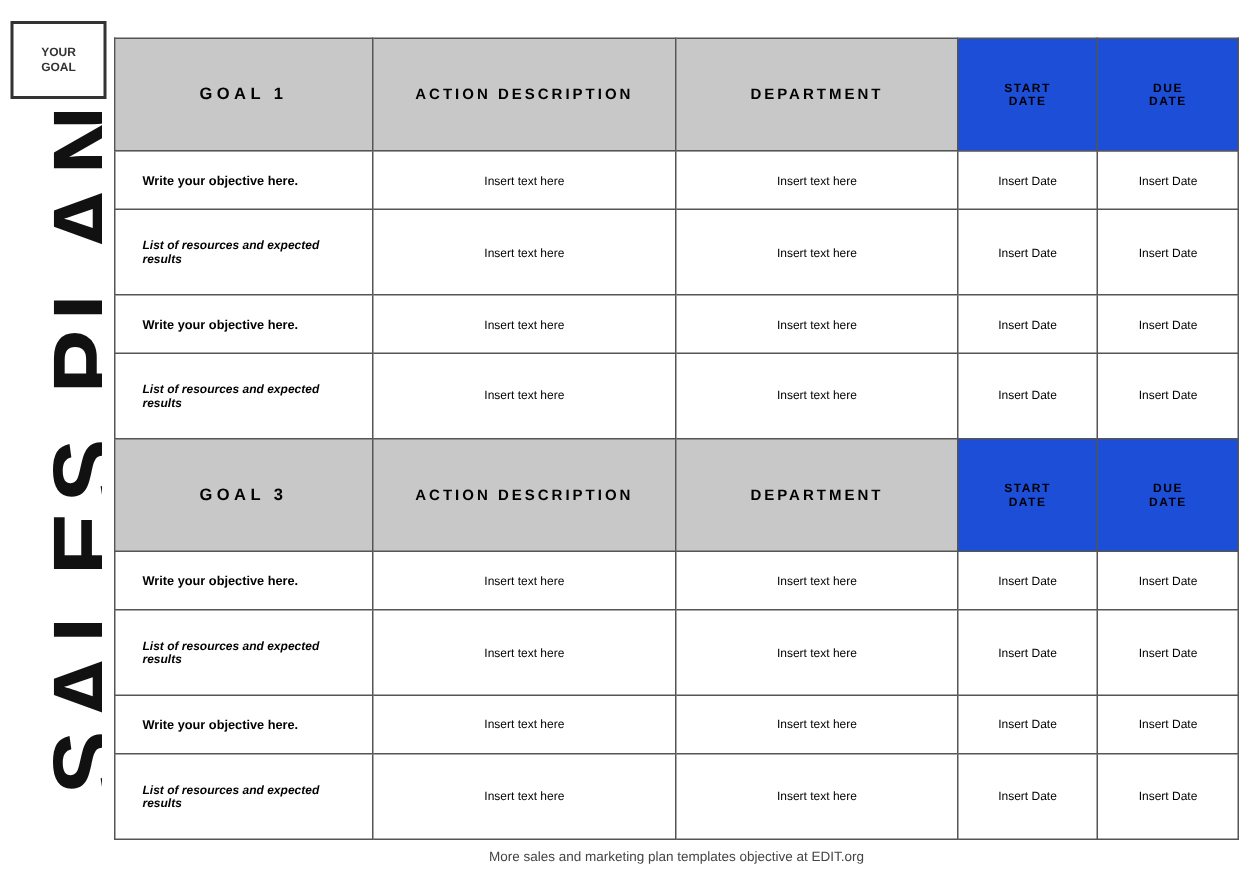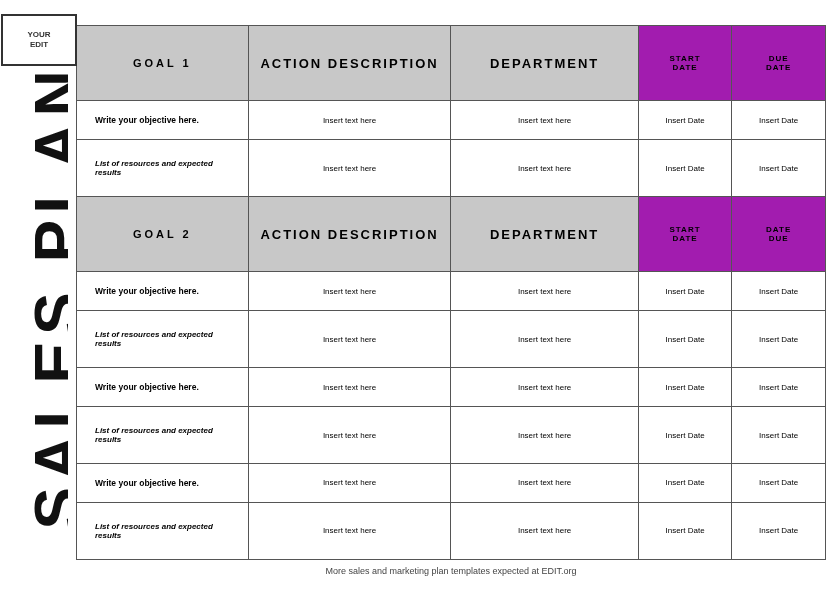--- a/index.html
+++ b/index.html
@@ -27,21 +27,21 @@
       height: 594px;
       display: flex;
       flex-direction: column;
       align-items: center;
       justify-content: flex-start;
       position: relative;
       flex-shrink: 0;
     }
 
     .logo-box {
-      width: 76px;
+      width: 64px;
       height: 52px;
       border: 2px solid #333;
       display: flex;
       flex-direction: column;
       align-items: center;
       justify-content: center;
       margin-top: 14px;
       margin-left: 6px;
       font-size: 8px;
       font-weight: bold;
@@ -80,30 +80,30 @@
       font-weight: bold;
       font-size: 11px;
       letter-spacing: 3px;
       text-transform: uppercase;
       text-align: center;
       padding: 7px 5px;
     }
 
     .goal-header .col-action,
     .goal-header .col-dept {
-      font-size: 13px;
+      font-size: 10px;
       letter-spacing: 2px;
       font-weight: bold;
     }
 
     .goal-header .col-dates {
       font-size: 8px;
       font-weight: bold;
       letter-spacing: 1px;
-      background: #a21caf;
+      background: #1d4ed8;
     }
 
     
     .objective-row td:first-child {
       text-align: left;
       font-weight: bold;
       font-size: 8.5px;
     }
 
     .objective-row td {
@@ -157,21 +157,21 @@
   </style>
 </head>
 <body>
 
 <div class="page">
 
   <div class="left-sidebar">
 
     <div class="logo-box">
       <span>YOUR</span>
-      <span>EDIT</span>
+      <span>GOAL</span>
     </div>
 
     <div class="vertical-text-container">
       <div class="sales-plan-vertical">SALES PLAN</div>
 
     </div>
   </div>
 
   <div class="main-content">
     <table class="plan-table">
@@ -197,40 +197,40 @@
     <td>Insert Date</td>
     <td>Insert Date</td>
   </tr>
           <tr class="resources-row">
     <td style="text-align:left; font-size:8px;">List of resources and expected results</td>
     <td>Insert text here</td>
     <td>Insert text here</td>
     <td>Insert Date</td>
     <td>Insert Date</td>
   </tr>
+          <tr class="objective-row">
+    <td style="text-align:left; font-weight:bold; font-size:8.5px;">Write your objective here.</td>
+    <td>Insert text here</td>
+    <td>Insert text here</td>
+    <td>Insert Date</td>
+    <td>Insert Date</td>
+  </tr>
+          <tr class="resources-row">
+    <td style="text-align:left; font-size:8px;">List of resources and expected results</td>
+    <td>Insert text here</td>
+    <td>Insert text here</td>
+    <td>Insert Date</td>
+    <td>Insert Date</td>
+  </tr>
           <tr class="goal-header">
-    <td>GOAL  2</td>
+    <td>GOAL  3</td>
     <td class="col-action">ACTION DESCRIPTION</td>
     <td class="col-dept">DEPARTMENT</td>
     <td class="col-dates" style="font-size:8px; font-weight:bold;">START<br>DATE</td>
-    <td class="col-dates" style="font-size:8px; font-weight:bold;">DATE<br>DUE</td>
-  </tr>
-          <tr class="objective-row">
-    <td style="text-align:left; font-weight:bold; font-size:8.5px;">Write your objective here.</td>
-    <td>Insert text here</td>
-    <td>Insert text here</td>
-    <td>Insert Date</td>
-    <td>Insert Date</td>
-  </tr>
-          <tr class="resources-row">
-    <td style="text-align:left; font-size:8px;">List of resources and expected results</td>
-    <td>Insert text here</td>
-    <td>Insert text here</td>
-    <td>Insert Date</td>
-    <td>Insert Date</td>
+    <td class="col-dates" style="font-size:8px; font-weight:bold;">DUE<br>DATE</td>
   </tr>
           <tr class="objective-row">
     <td style="text-align:left; font-weight:bold; font-size:8.5px;">Write your objective here.</td>
     <td>Insert text here</td>
     <td>Insert text here</td>
     <td>Insert Date</td>
     <td>Insert Date</td>
   </tr>
           <tr class="resources-row">
     <td style="text-align:left; font-size:8px;">List of resources and expected results</td>
@@ -248,15 +248,15 @@
   </tr>
           <tr class="resources-row">
     <td style="text-align:left; font-size:8px;">List of resources and expected results</td>
     <td>Insert text here</td>
     <td>Insert text here</td>
     <td>Insert Date</td>
     <td>Insert Date</td>
   </tr>
         </tbody>
     </table>
-    <div class="footer-text">More sales and marketing plan templates expected at EDIT.org</div>
+    <div class="footer-text">More sales and marketing plan templates objective at EDIT.org</div>
   </div>
 </div>
 
 </body></html>

